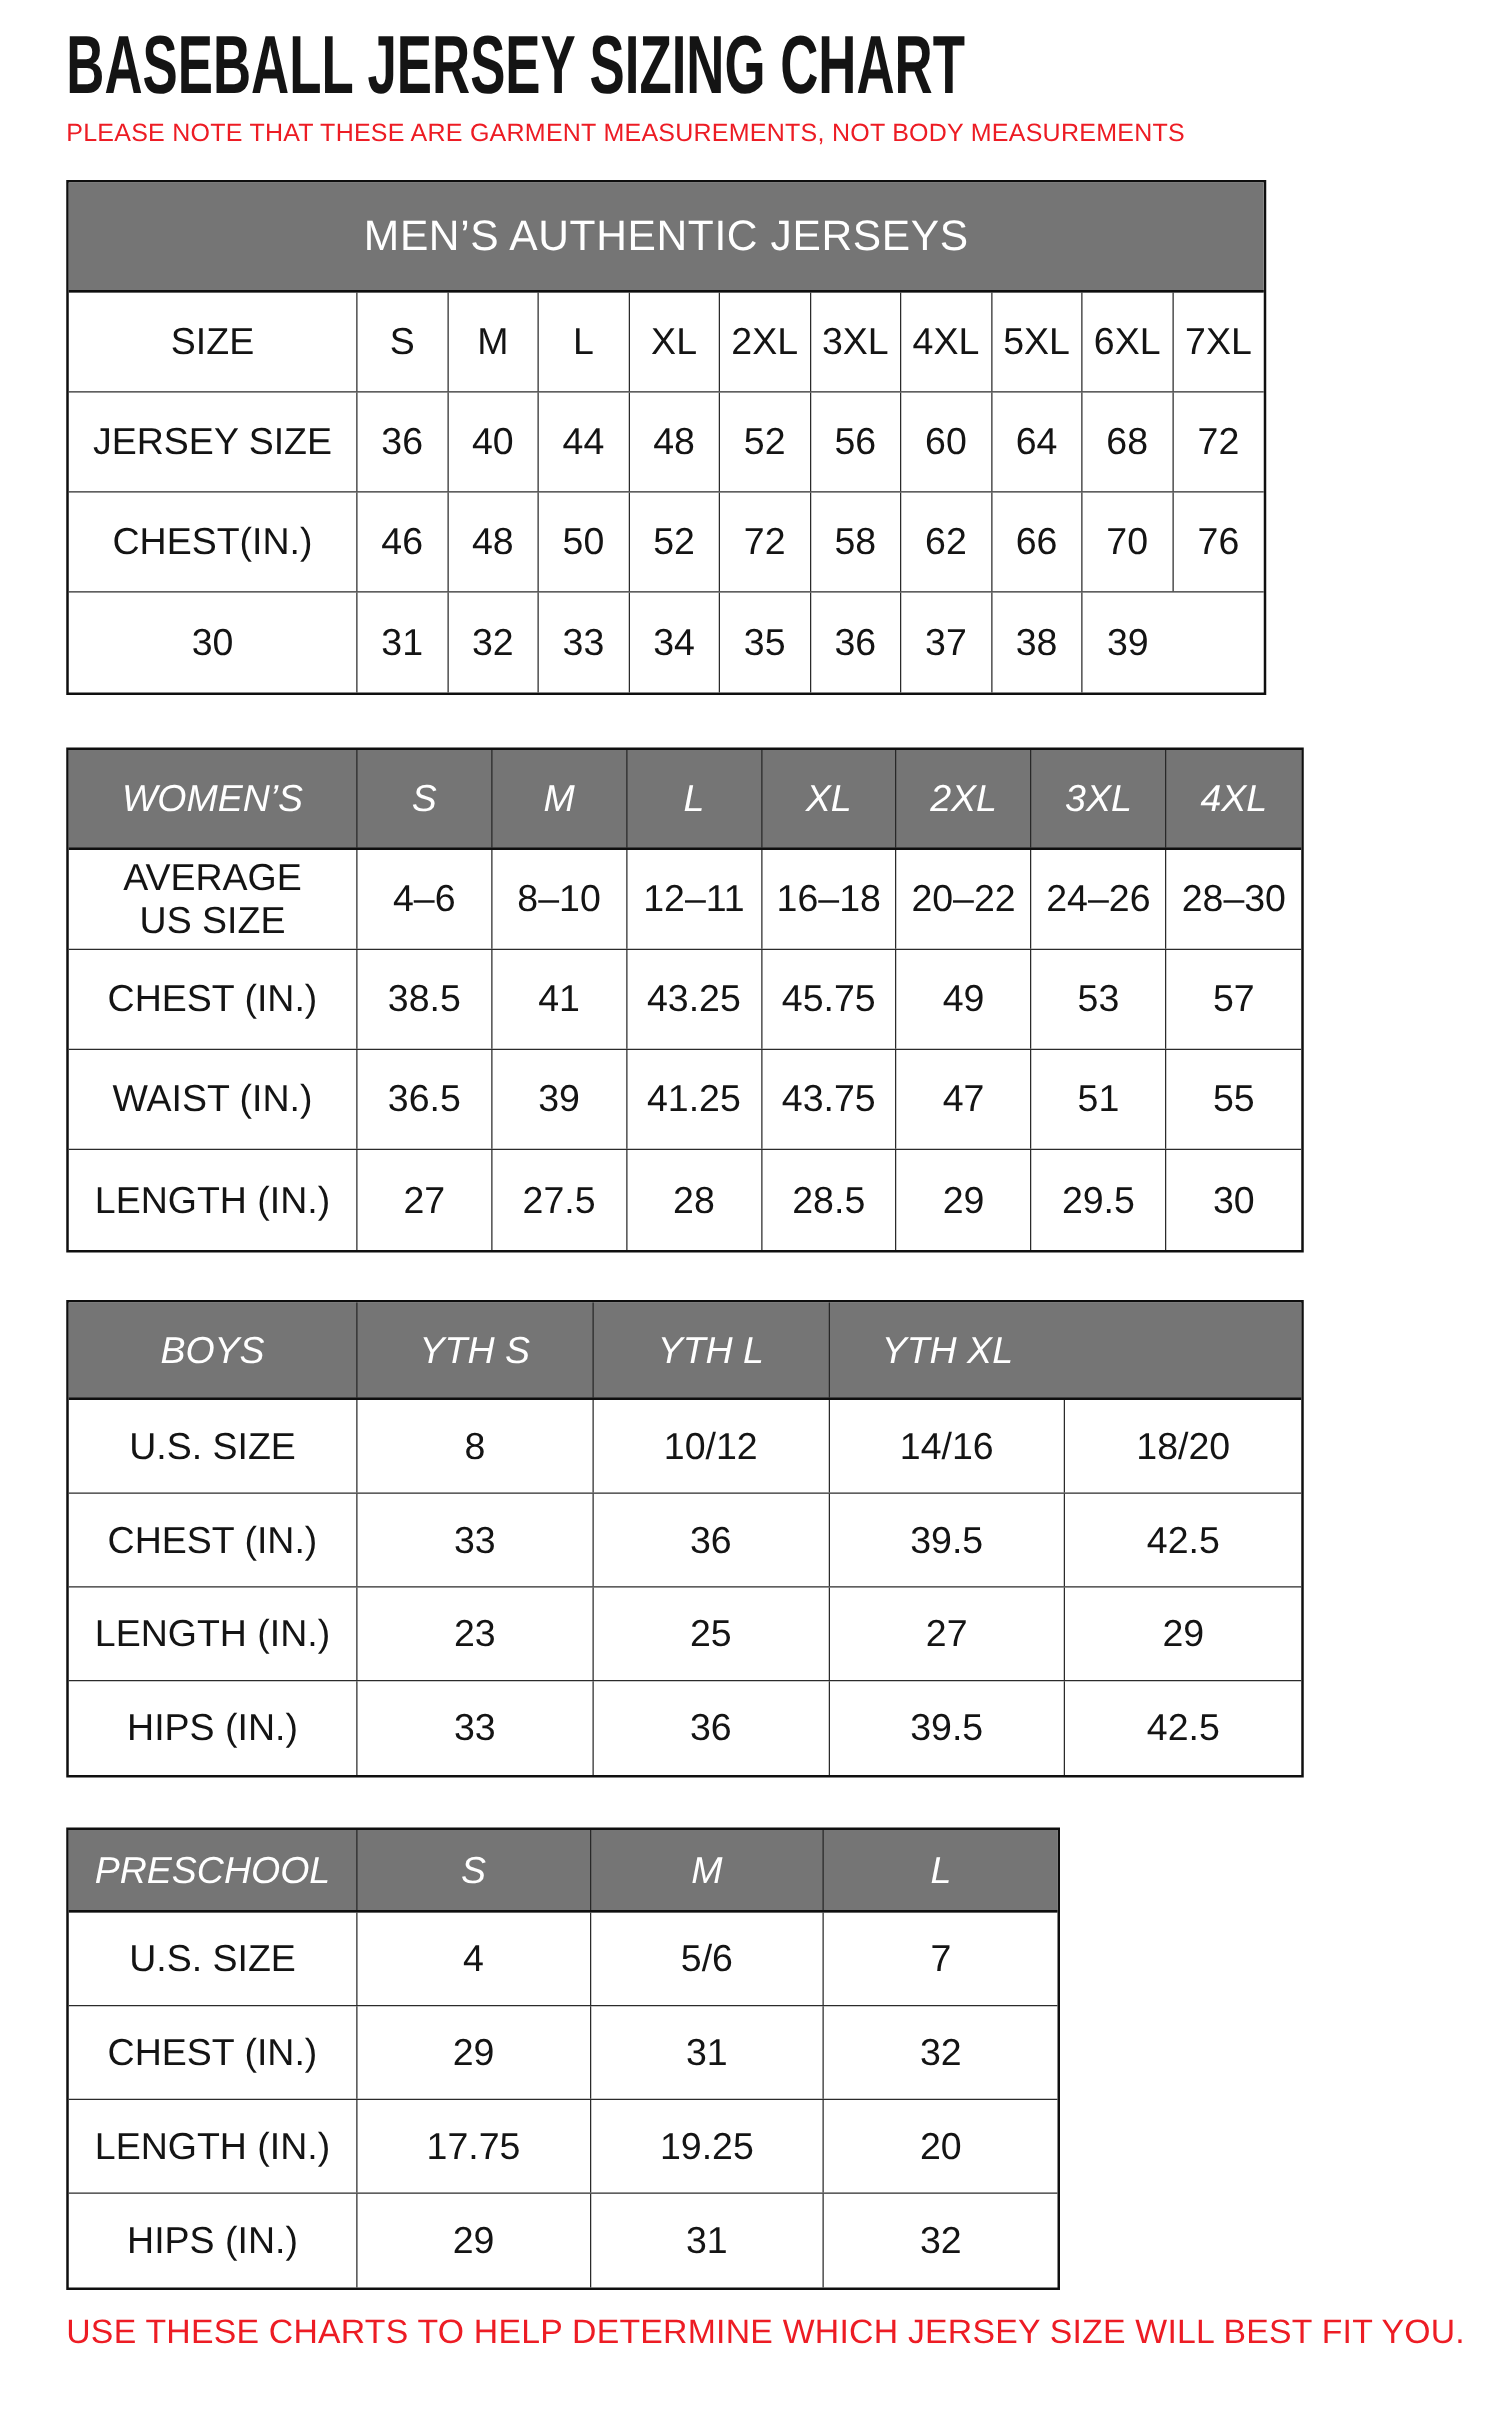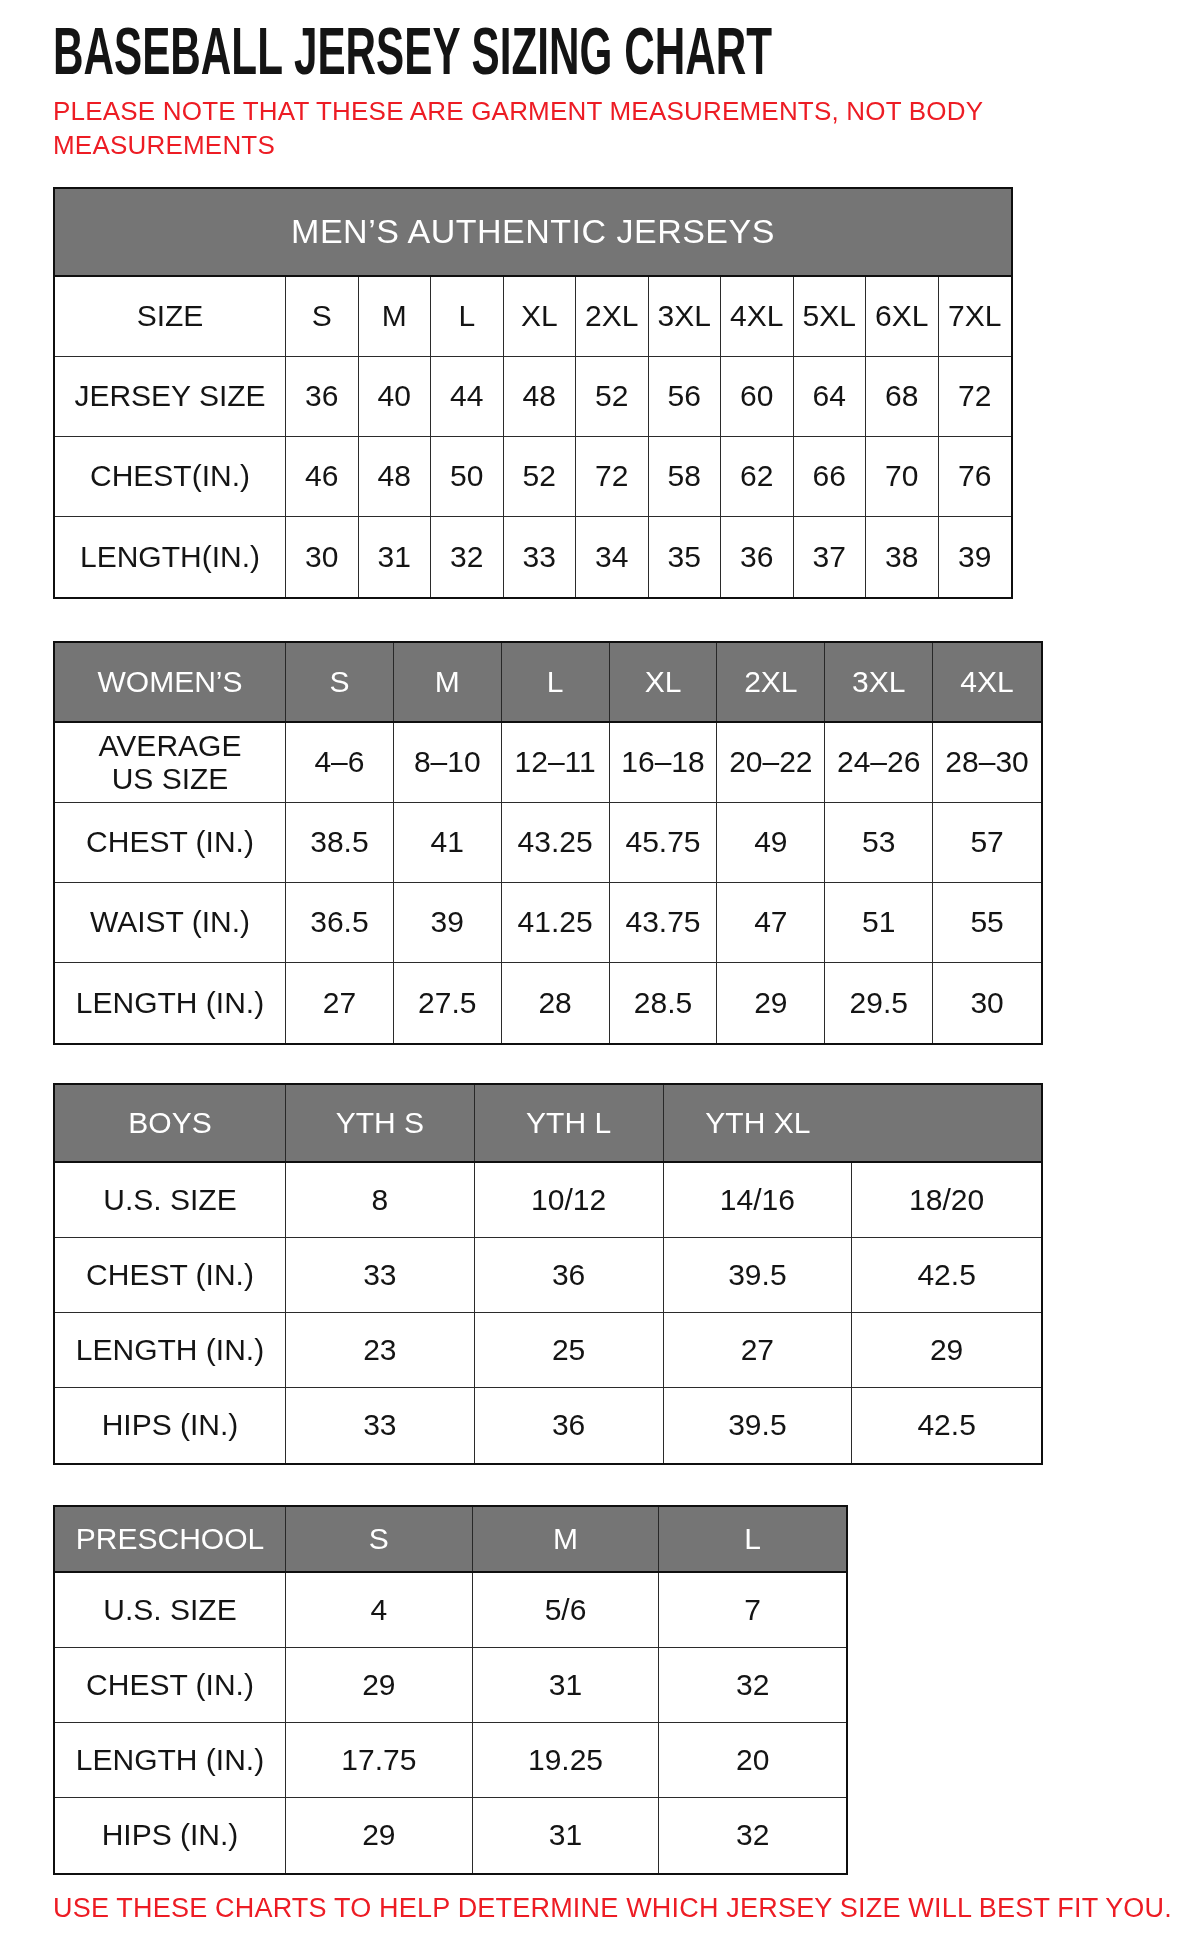--- a/index.html
+++ b/index.html
@@ -28,21 +28,21 @@
     display:inline-block;
     transform:scaleX(0.64);
     transform-origin:0 50%;
     letter-spacing:0px;
   }
 
   
   .note{
     margin-top:10px;
     width:940px;
-    font-size:26px;line-height:1.32;
+    font-size:20px;line-height:1.32;
     color:var(--accent-red);
     letter-spacing:0.2px;
   }
 
   
   .sizing-table{
     border:2px solid var(--line-dark);
     background:#fff;
   }
   .mens-table{margin-top:24px;width:960px;}
@@ -71,20 +71,21 @@
     text-align:center;
     white-space:pre-line;
     line-height:1.12;
   }
   .trow > div:last-child{border-right:none;}
 
   .trow.head{
     background:var(--header-gray);
     color:#ffffff;
     border-bottom:2.5px solid var(--line-dark);
+    font-style:italic;
   }
   .trow.head > div{border-right:1.5px solid rgba(15,15,15,0.75);}
   .trow.head > div:last-child{border-right:none;}
 
   .mens-table .trow{grid-template-columns:231px repeat(10,1fr);height:80px;}
   .womens-table .trow{grid-template-columns:231px repeat(7,1fr);height:80px;}
   .boys-table .trow{grid-template-columns:231px repeat(4,1fr);height:75px;}
   .boys-table .trow.head{height:78px;}
   .preschool-table .trow{grid-template-columns:231px repeat(3,1fr);height:75px;}
   .preschool-table .trow.head{height:66px;}
@@ -143,21 +144,20 @@
           <div>50</div>
           <div>52</div>
           <div>72</div>
           <div>58</div>
           <div>62</div>
           <div>66</div>
           <div>70</div>
           <div>76</div>
         </div>
         <div class="trow">
-          <div>LENGTH(IN.)</div>
           <div>30</div>
           <div>31</div>
           <div>32</div>
           <div>33</div>
           <div>34</div>
           <div>35</div>
           <div>36</div>
           <div>37</div>
           <div>38</div>
           <div>39</div>

